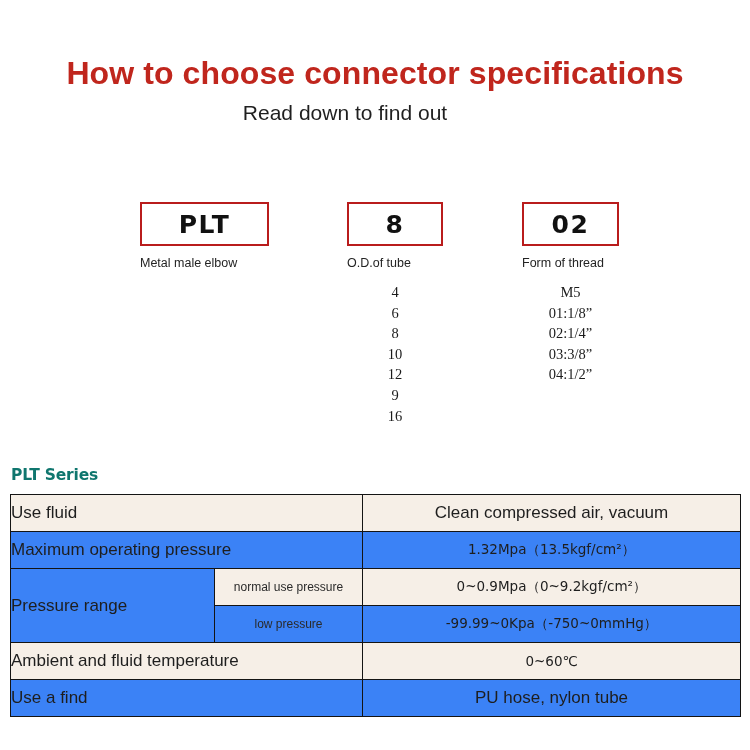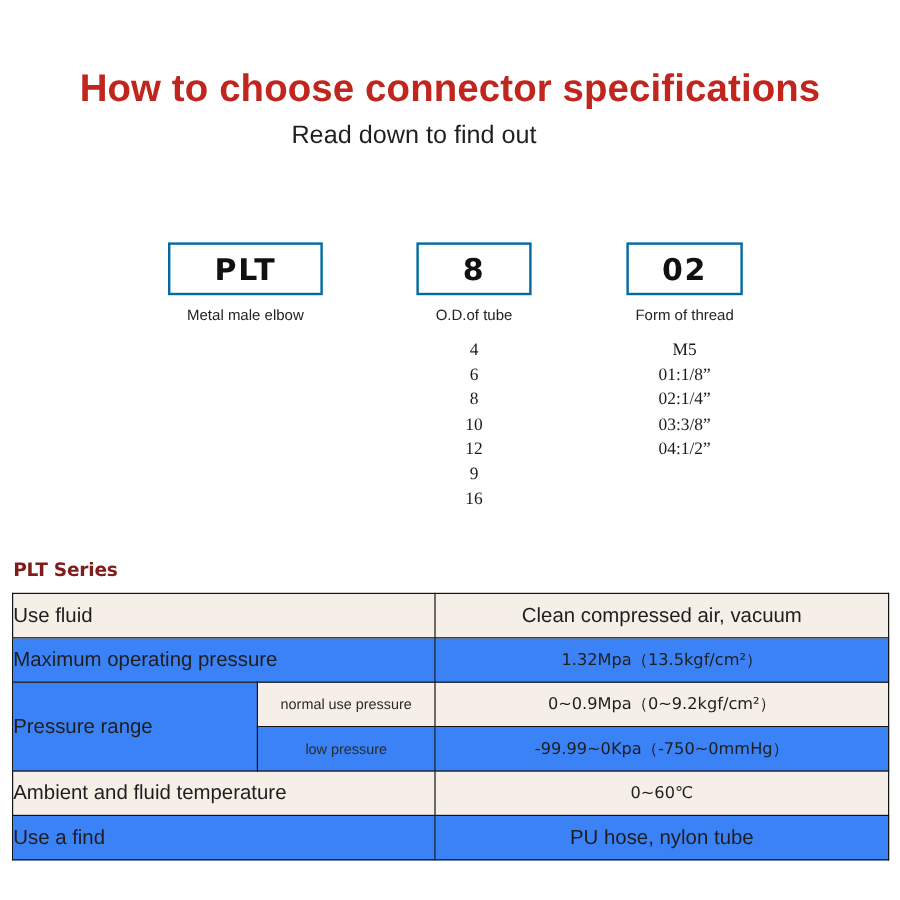--- a/index.html
+++ b/index.html
@@ -47,39 +47,39 @@
     left: 0;
     top: 202px;
     width: 750px;
     height: 250px;
   }
   .code-col {
     position: absolute;
     top: 0;
   }
   .code-box {
-    border: 2px solid #0369a1;
+    border: 2px solid #b91c1c;
     background: #ffffff;
     height: 44px;
     display: flex;
     align-items: center;
     justify-content: center;
     box-sizing: border-box;
   }
   .code-box-text {
     font-family: "DejaVu Sans", sans-serif;
     font-weight: bold;
     font-size: 25px;
     letter-spacing: 1.5px;
     color: #111111;
     line-height: 1;
   }
   .code-caption {
     margin-top: 10px;
-    text-align: center;
+    text-align: left;
     font-size: 12.5px;
     color: #232323;
     white-space: nowrap;
   }
   .code-options {
     margin-top: 12px;
     text-align: center;
     font-family: "Liberation Serif", serif;
     font-size: 14.5px;
     color: #1b1b1b;
@@ -95,21 +95,21 @@
   .col-2 { left: 522px; width: 97px;  }
 
   
   .series-heading {
     position: absolute;
     left: 11px;
     top: 466px;
     font-family: "DejaVu Sans", sans-serif;
     font-size: 15.5px;
     font-weight: bold;
-    color: #7f1d1d;
+    color: #0f766e;
     letter-spacing: -0.2px;
   }
 
   
   .spec-table {
     position: absolute;
     left: 10px;
     top: 494px;
     width: 730px;
     border-collapse: collapse;

